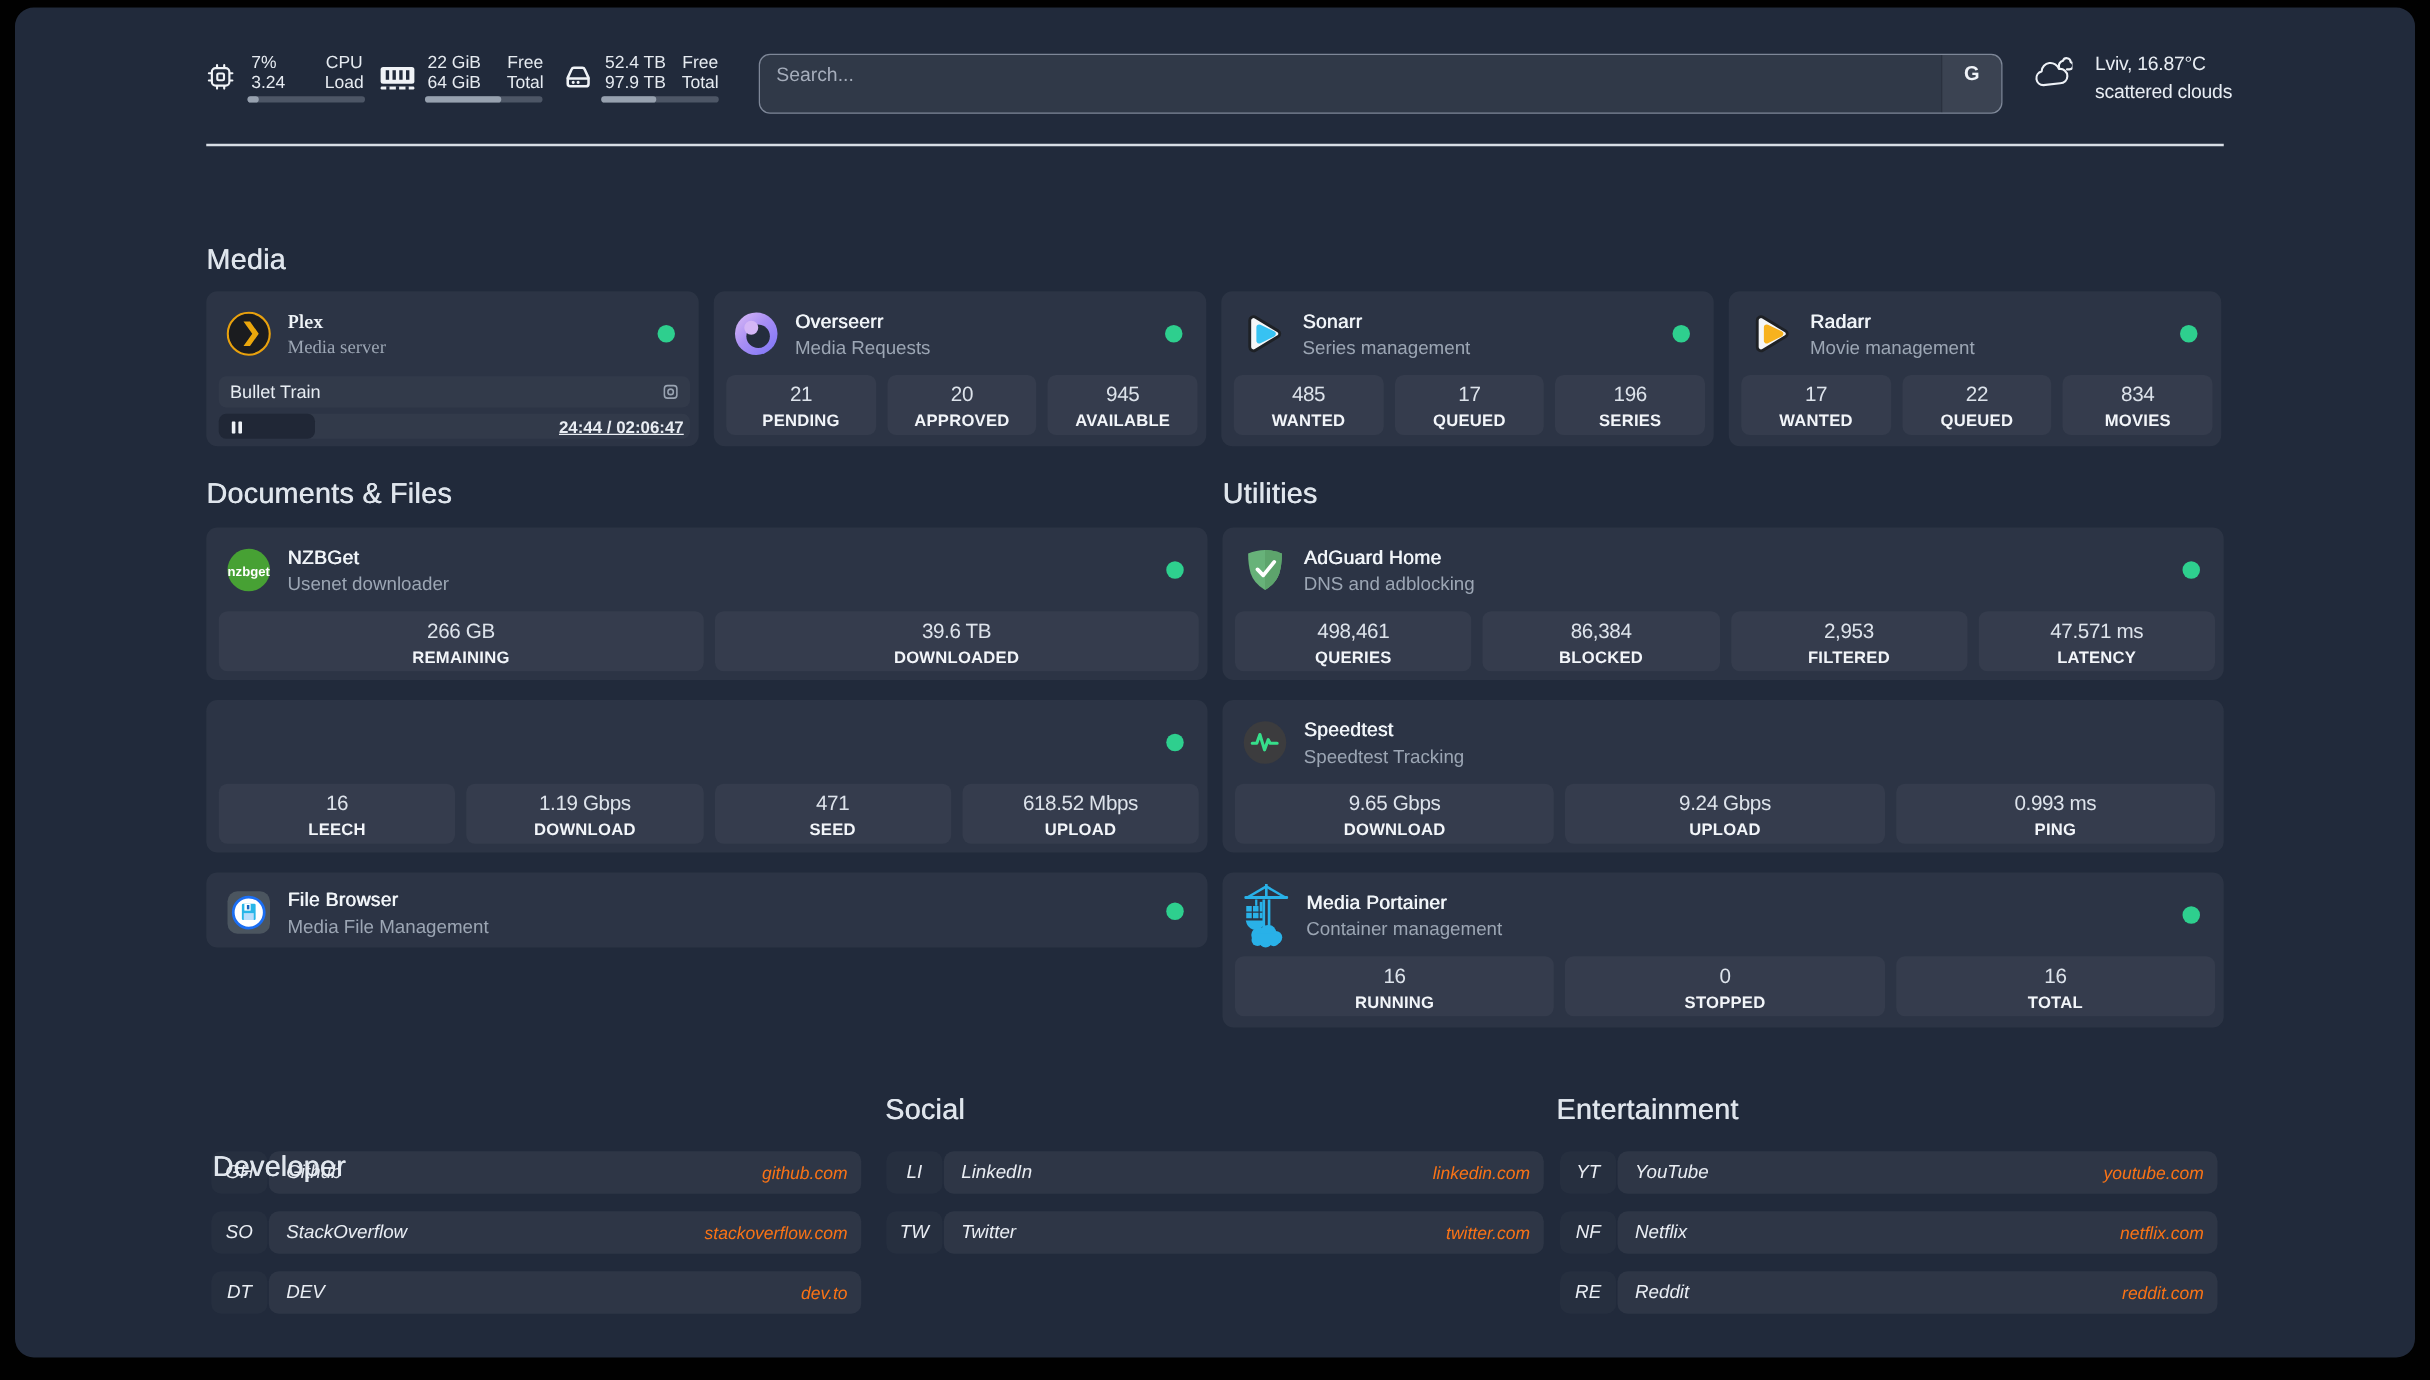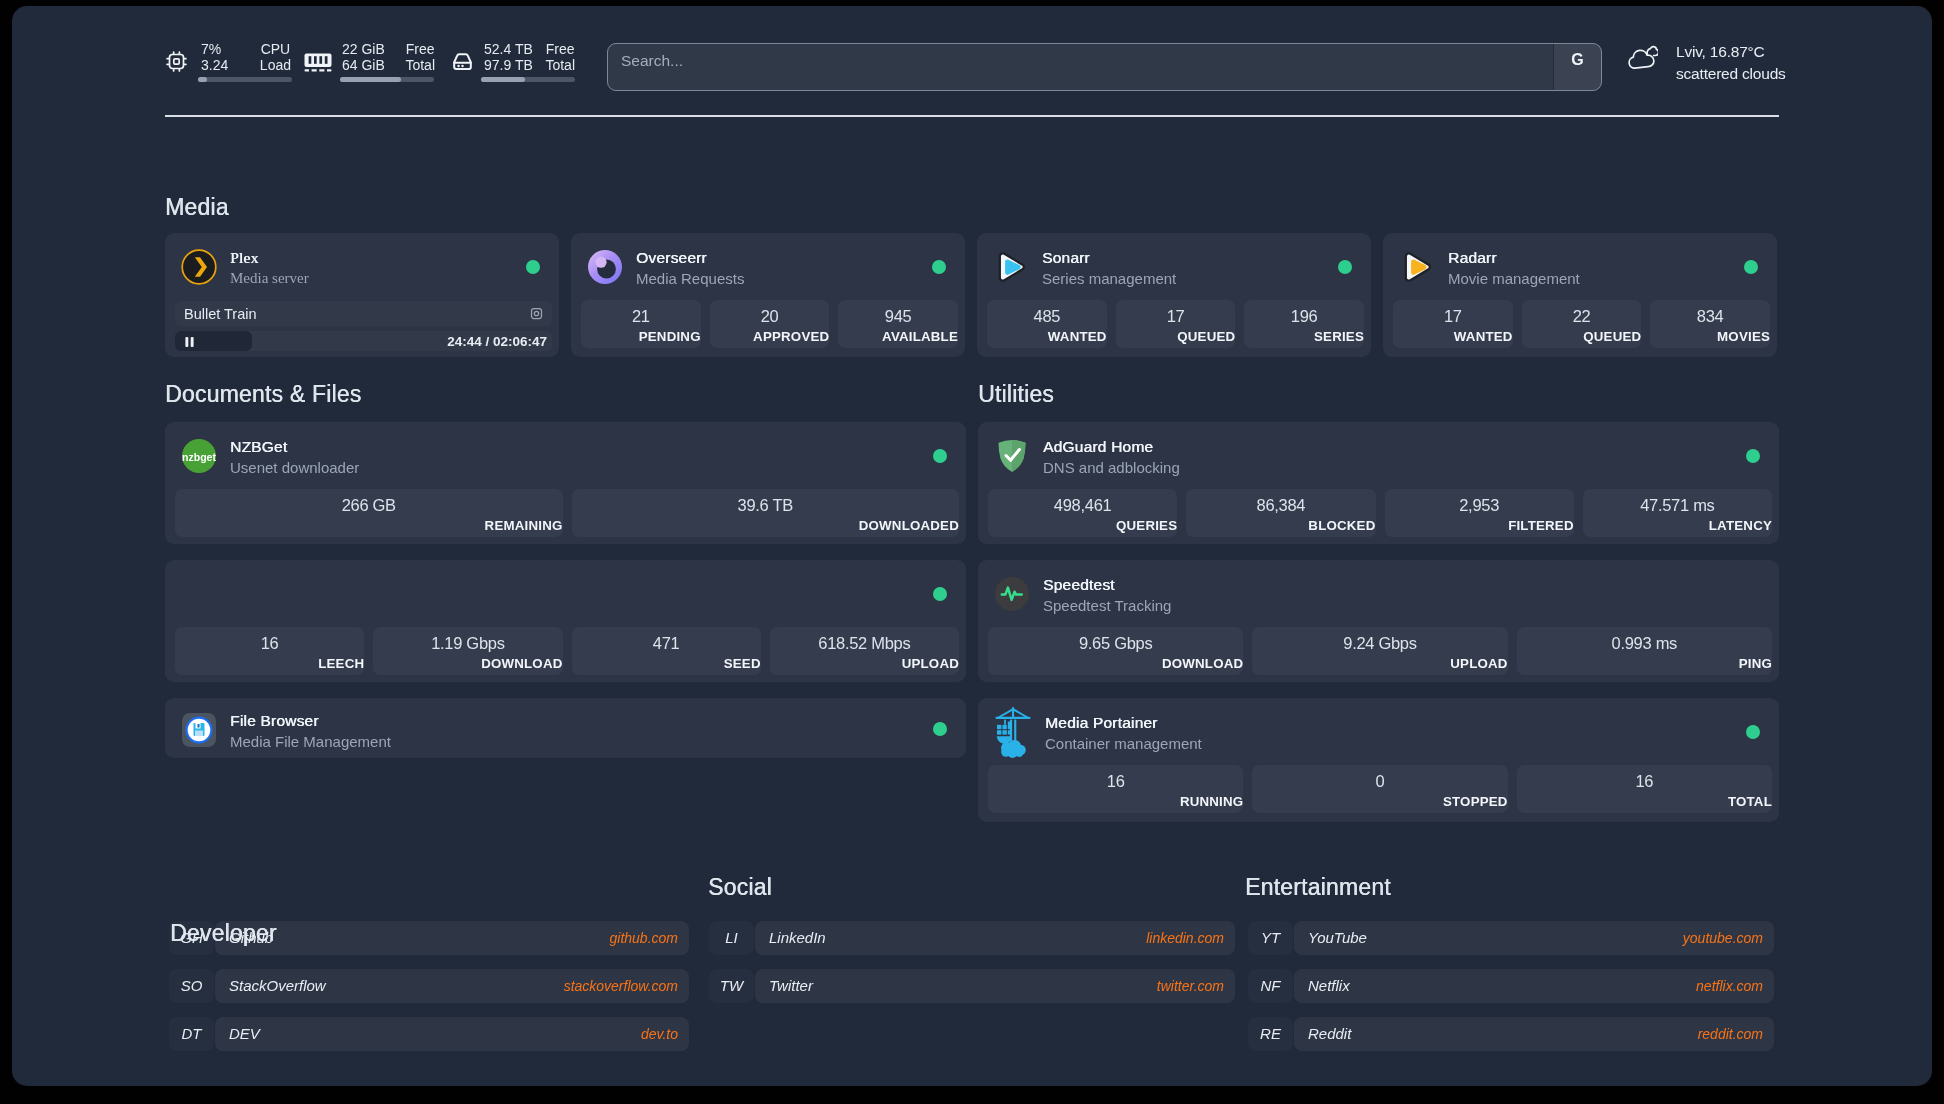--- a/index.html
+++ b/index.html
@@ -29,28 +29,28 @@
 .card { position:absolute; background:rgba(255,255,255,.052); border-radius:9px; }
 .chead { position:absolute; left:16px; top:16px; right:12px; height:36px; display:flex; align-items:center; }
 .cicon { width:36px; height:36px; flex:0 0 36px; }
 .ctxt { margin-left:13px; margin-top:1.5px; }
 .ctitle { font-size:15.5px; font-weight:400; color:#f0f4f8; line-height:21px; letter-spacing:.2px; text-shadow:0.5px 0 0 currentColor; }
 .csub { font-size:15px; color:#9ca6b4; line-height:19px; margin-top:1px; }
 .dot { position:absolute; right:19px; top:11px; width:14px; height:14px; border-radius:50%; background:#2ecf8e; }
 .cstats { position:absolute; left:10px; right:7px; top:67px; height:48px; display:flex; gap:9px; }
 .stat { flex:1; background:rgba(255,255,255,.045); border-radius:7px; text-align:center; padding-top:7px; }
 .stat .v { font-size:16.5px; line-height:19px; color:#dde3eb; letter-spacing:-0.3px; }
-.stat .l { font-size:13.3px; line-height:18px; font-weight:700; color:#f2f5f9; letter-spacing:.2px; margin-top:1.5px;text-align:right; }
+.stat .l { font-size:13.3px; line-height:18px; font-weight:700; color:#f2f5f9; letter-spacing:.2px; margin-top:1.5px; }
 
 
 .prow1 { position:absolute; left:10px; right:7px; top:68px; height:25px; background:rgba(255,255,255,.032); border-radius:6px; color:#e7ecf2; }
 .prow1 .t { position:absolute; left:9px; top:4.5px; font-size:14.5px; }
 .prow2 { position:absolute; left:10px; right:7px; top:98px; height:20px; background:rgba(255,255,255,.032); border-radius:6px; }
 .prow2 .fill { position:absolute; left:0; top:0; bottom:0; width:77px; background:rgba(8,14,26,.42); border-radius:6px; }
-.prow2 .time { position:absolute; right:5px; top:2.5px; font-size:13.5px; font-weight:600; color:#e9edf3; }
+.prow2 .time { position:absolute; right:5px; top:2.5px; font-size:13.5px; font-weight:600; color:#e9edf3;text-decoration:underline; }
 
 
 .bmrow { position:absolute; height:34px;font-style:italic; }
 .bmabbr { position:absolute; left:0; top:0; bottom:0; width:45px; background:rgba(255,255,255,.025); border-radius:8px; text-align:center; line-height:34px; font-size:15px; color:#e9edf3; }
 .bmpill { position:absolute; left:46px; right:0; top:0; bottom:0; background:rgba(255,255,255,.06); border-radius:8px; }
 .bmname { position:absolute; left:14px; top:8px; font-size:15px; color:#e9edf3; }
 .bmurl { position:absolute; right:11px; top:9px; font-size:14px; color:#f97316; }
 svg { display:block; }
 </style></head>
 <body>

